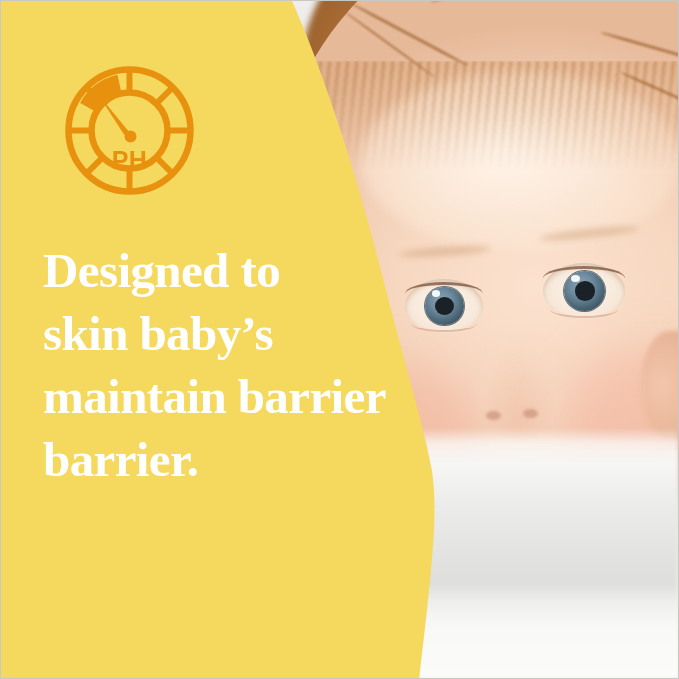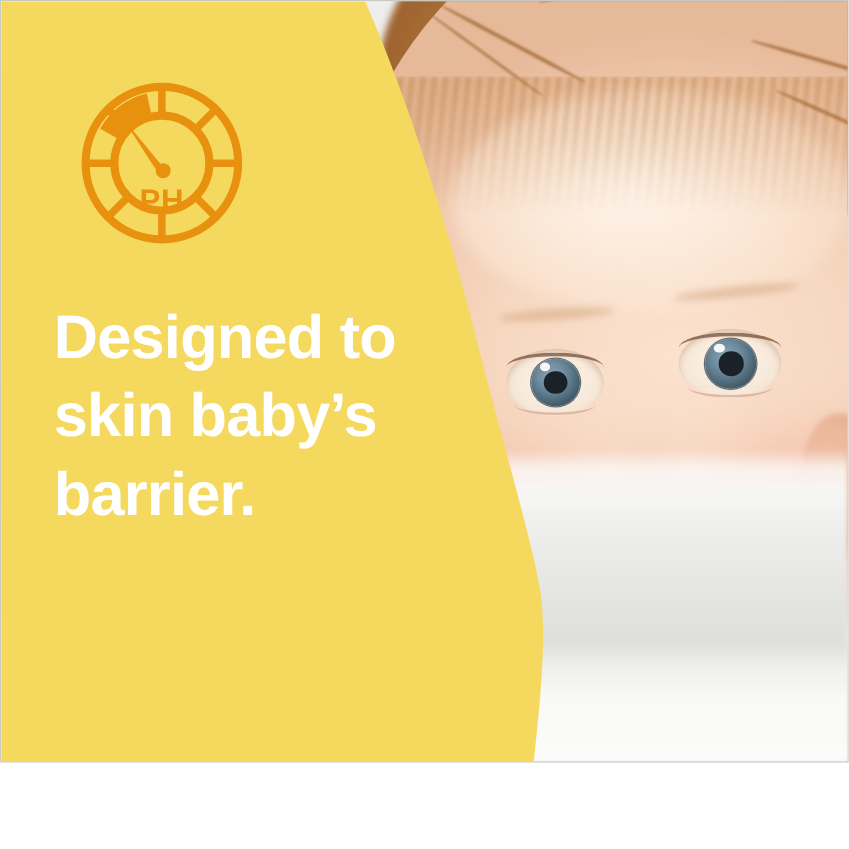--- a/index.html
+++ b/index.html
@@ -10,21 +10,21 @@
   body {
     width: 679px;
     height: 679px;
     overflow: hidden;
     font-family: "Liberation Sans", sans-serif;
   }
 
   #card {
     position: relative;
     width: 679px;
-    height: 610px;
+    height: 679px;
     overflow: hidden;
     background: #f2f2f0;
     box-sizing: border-box;
     border: 1px solid #c9c9c4;
   }
 
   
   .photo {
     position: absolute;
     inset: 0;
@@ -285,21 +285,21 @@
   }
 
   
   .headline {
     position: absolute;
     left: 42px;
     top: 238px;
     width: 380px;
     z-index: 10;
     color: #ffffff;
-    font-family: Liberation Sans, sans-serif;
+    font-family: Liberation Serif, serif;
     font-weight: bold;
     font-size: 49px;
     line-height: 63px;
     letter-spacing: -0.6px;
   }
   .headline .line { display: block; white-space: pre; }
 </style>
 </head>
 <body>
 
@@ -389,16 +389,17 @@
       <path d="M73.5,76.5 L36.5,31.5 L63.0,72.5 Z" fill="#e8910e"></path>
       <circle cx="69.5" cy="74.5" r="6" fill="#e8910e"></circle>
 
       <text id="gauge-ph-text" x="68.5" y="107" text-anchor="middle" font-family="Liberation Sans, sans-serif" font-size="25" font-weight="bold" letter-spacing="0.5" fill="#e8910e">PH</text>
     </svg>
   </div>
 
   <div class="headline" style="color: rgb(255, 255, 255);">
     <span class="line">Designed to</span>
     <span class="line">skin baby’s</span>
+    <span class="line">maintain barrier</span>
     <span class="line">barrier.</span>
   </div>
 
 </div>
 
 </body></html>

